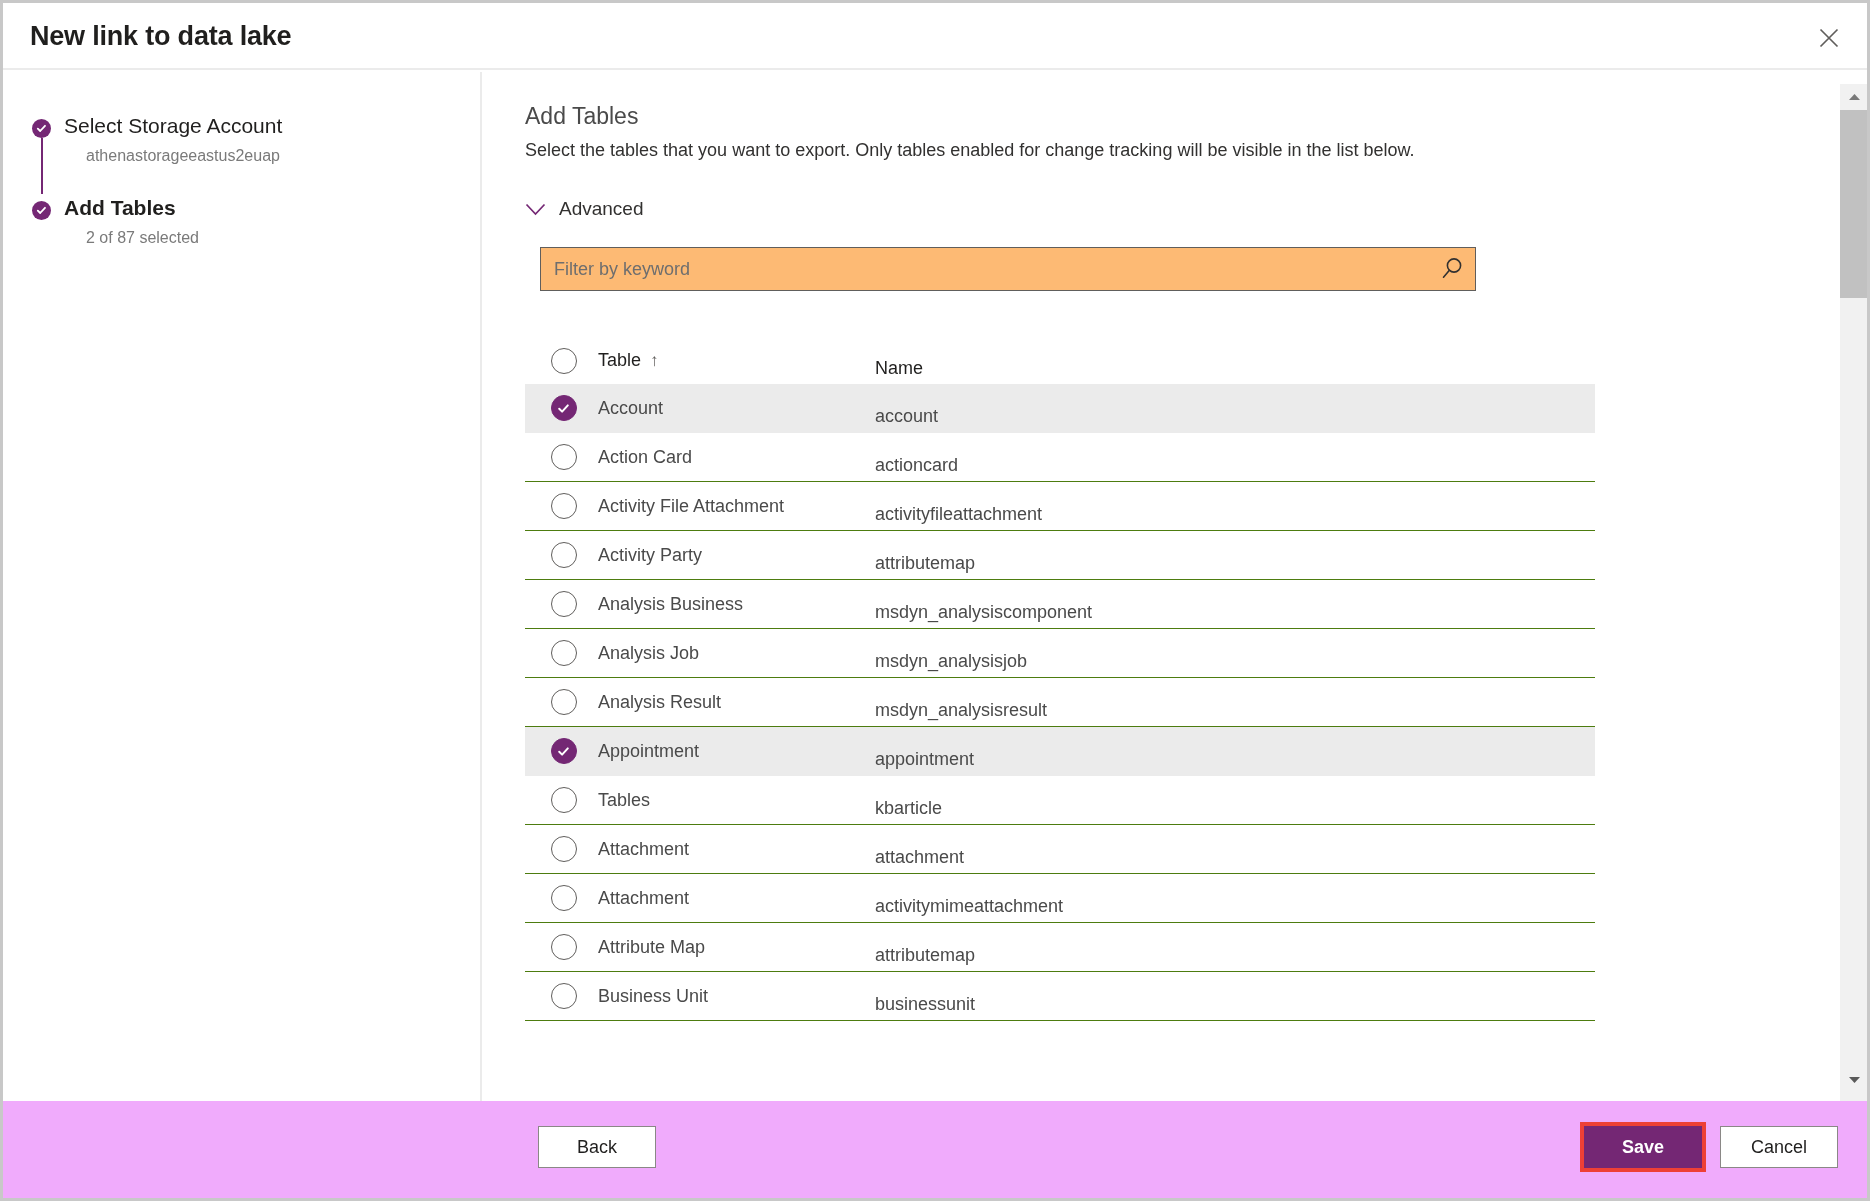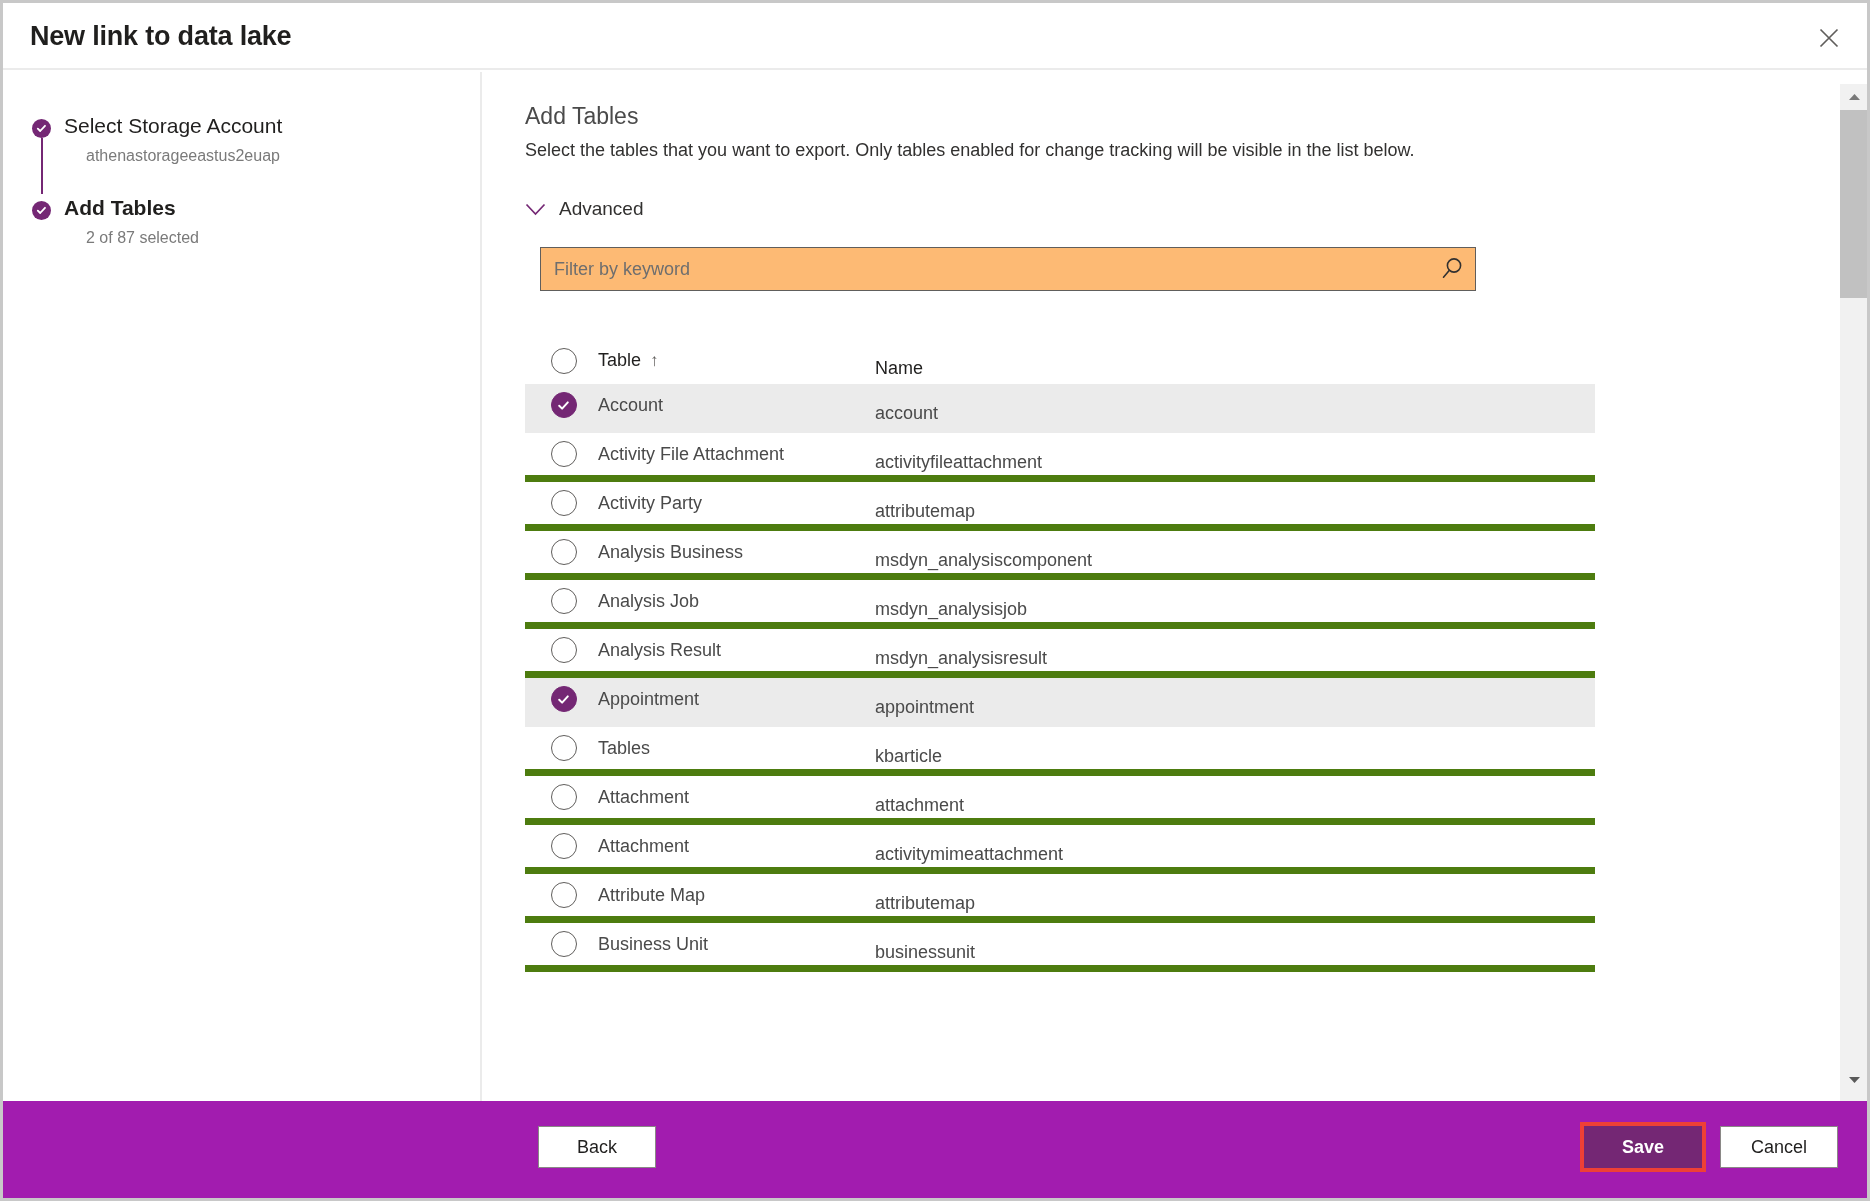--- a/index.html
+++ b/index.html
@@ -235,21 +235,21 @@
     display: inline-block;
     margin-left: 9px;
     color: #605e5c;
     font-size: 17px;
   }
 
   .tbl-row {
     display: flex;
     align-items: center;
     height: 49px;
-    border-bottom: 7px solid #4d7c0f;
+    border-bottom: 1px solid #4d7c0f;
     cursor: pointer;
   }
   .tbl-row.selected {
     background: #ebebeb;
     border-bottom-color: #ebebeb;
   }
   .tbl-row .col-table,
   .tbl-row .col-name { color: #4a4a4a; }
 
   .cbox {
@@ -308,21 +308,21 @@
     background: #ffffff;
   }
 
   
   .footer {
     position: absolute;
     left: 0;
     bottom: 0;
     width: 1864px;
     height: 97px;
-    background: #a21caf;
+    background: #f0abfc;
   }
   .btn {
     position: absolute;
     height: 42px;
     border: 1px solid #8a8886;
     background: #ffffff;
     color: #201f1e;
     font-size: 18px;
     font-family: "Liberation Sans", sans-serif;
     cursor: pointer;
@@ -434,20 +434,27 @@
                   </svg>
                 </span>
               </div>
               <div class="col-table">Account</div>
               <div class="col-name">account</div>
             </div>
             <div class="tbl-row">
               <div class="cb-cell">
                 <span class="cbox"></span>
               </div>
+              <div class="col-table">Action Card</div>
+              <div class="col-name">actioncard</div>
+            </div>
+            <div class="tbl-row">
+              <div class="cb-cell">
+                <span class="cbox"></span>
+              </div>
               <div class="col-table">Activity File Attachment</div>
               <div class="col-name">activityfileattachment</div>
             </div>
             <div class="tbl-row">
               <div class="cb-cell">
                 <span class="cbox"></span>
               </div>
               <div class="col-table">Activity Party</div>
               <div class="col-name">attributemap</div>
             </div>

